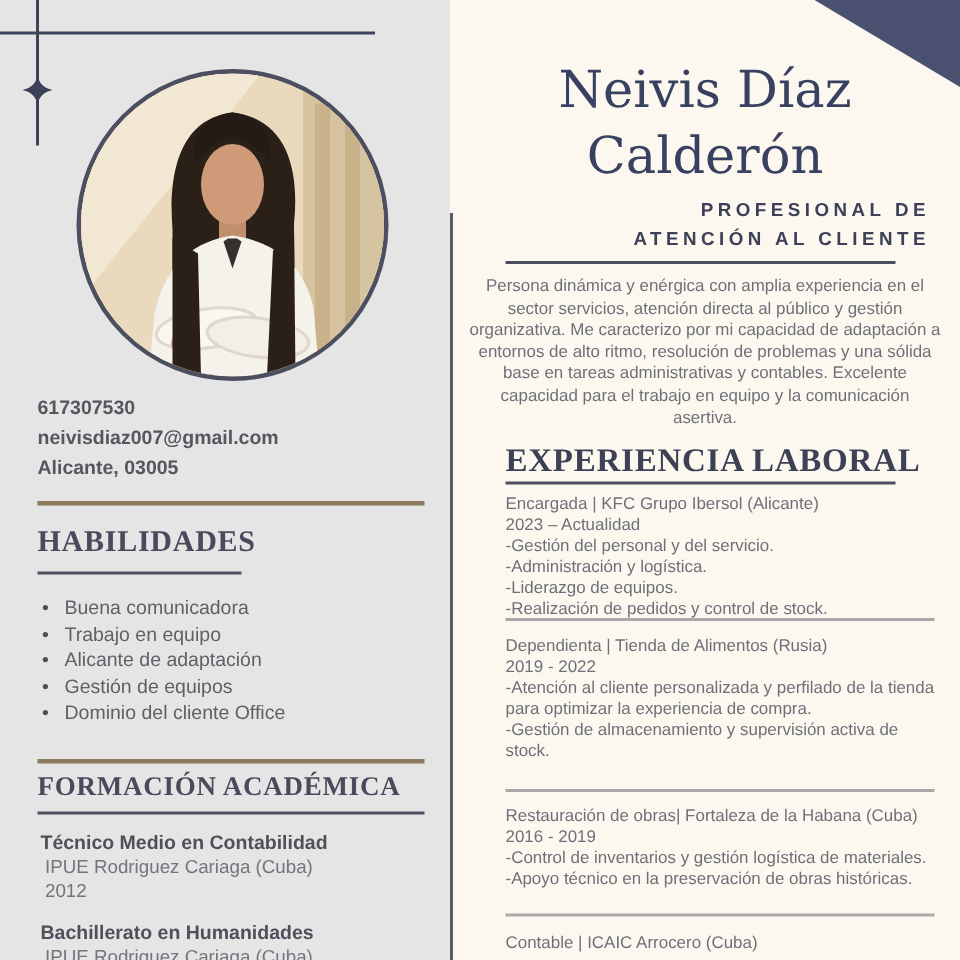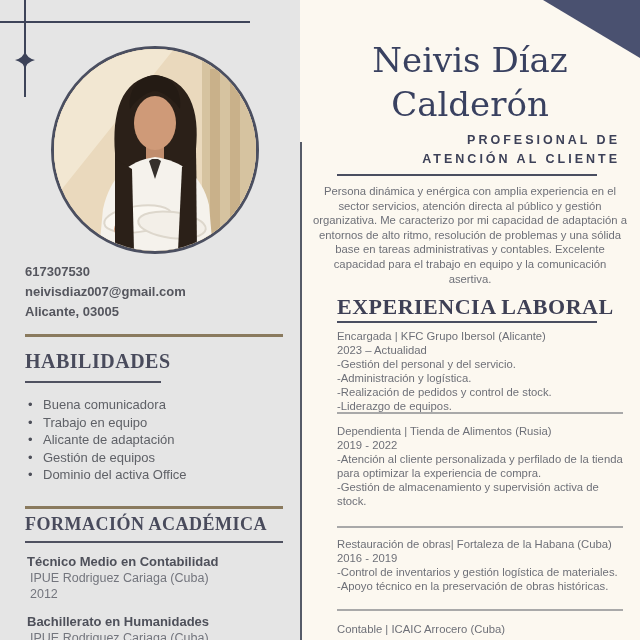--- a/index.html
+++ b/index.html
@@ -99,21 +99,21 @@
 
     <div class="divider-brown d1"></div>
 
     <div class="side-heading skills-title">HABILIDADES</div>
     <div class="skills-underline"></div>
     <div class="skills-list">
       <div class="li">Buena comunicadora</div>
       <div class="li">Trabajo en equipo</div>
       <div class="li">Alicante de adaptación</div>
       <div class="li">Gestión de equipos</div>
-      <div class="li">Dominio del activa Office</div>
+      <div class="li">Dominio del cliente Office</div>
     </div>
 
     <div class="divider-brown d2"></div>
 
     <div class="side-heading edu-title">FORMACIÓN ACADÉMICA</div>
     <div class="edu-underline"></div>
     <div class="edu-block">
       <div>
         <div class="edu-degree">Técnico Medio en Contabilidad</div>
         <div class="edu-school">IPUE Rodriguez Cariaga (Cuba)</div>
@@ -145,22 +145,22 @@
   <div class="summary">Persona dinámica y enérgica con amplia experiencia en el sector servicios, atención directa al público y gestión organizativa. Me caracterizo por mi capacidad de adaptación a entornos de alto ritmo, resolución de problemas y una sólida base en tareas administrativas y contables. Excelente capacidad para el trabajo en equipo y la comunicación asertiva.</div>
 
   <div class="exp-title">EXPERIENCIA LABORAL</div>
   <div class="exp-underline"></div>
 
   <div class="job j1">
     <div class="t">Encargada | KFC Grupo Ibersol (Alicante)</div>
     <div class="t">2023 – Actualidad</div>
     <div class="t">-Gestión del personal y del servicio.</div>
     <div class="t">-Administración y logística.</div>
+    <div class="t">-Liderazgo de equipos.</div>
     <div class="t">-Realización de pedidos y control de stock.</div>
-    <div class="t">-Liderazgo de equipos.</div>
   </div>
   <div class="divider-gray g1"></div>
 
   <div class="job j2">
     <div class="t">Dependienta | Tienda de Alimentos (Rusia)</div>
     <div class="t">2019 - 2022</div>
     <div class="t">-Atención al cliente personalizada y perfilado de la tienda para optimizar la experiencia de compra.</div>
     <div class="t">-Gestión de almacenamiento y supervisión activa de stock.</div>
   </div>
   <div class="divider-gray g2"></div>

